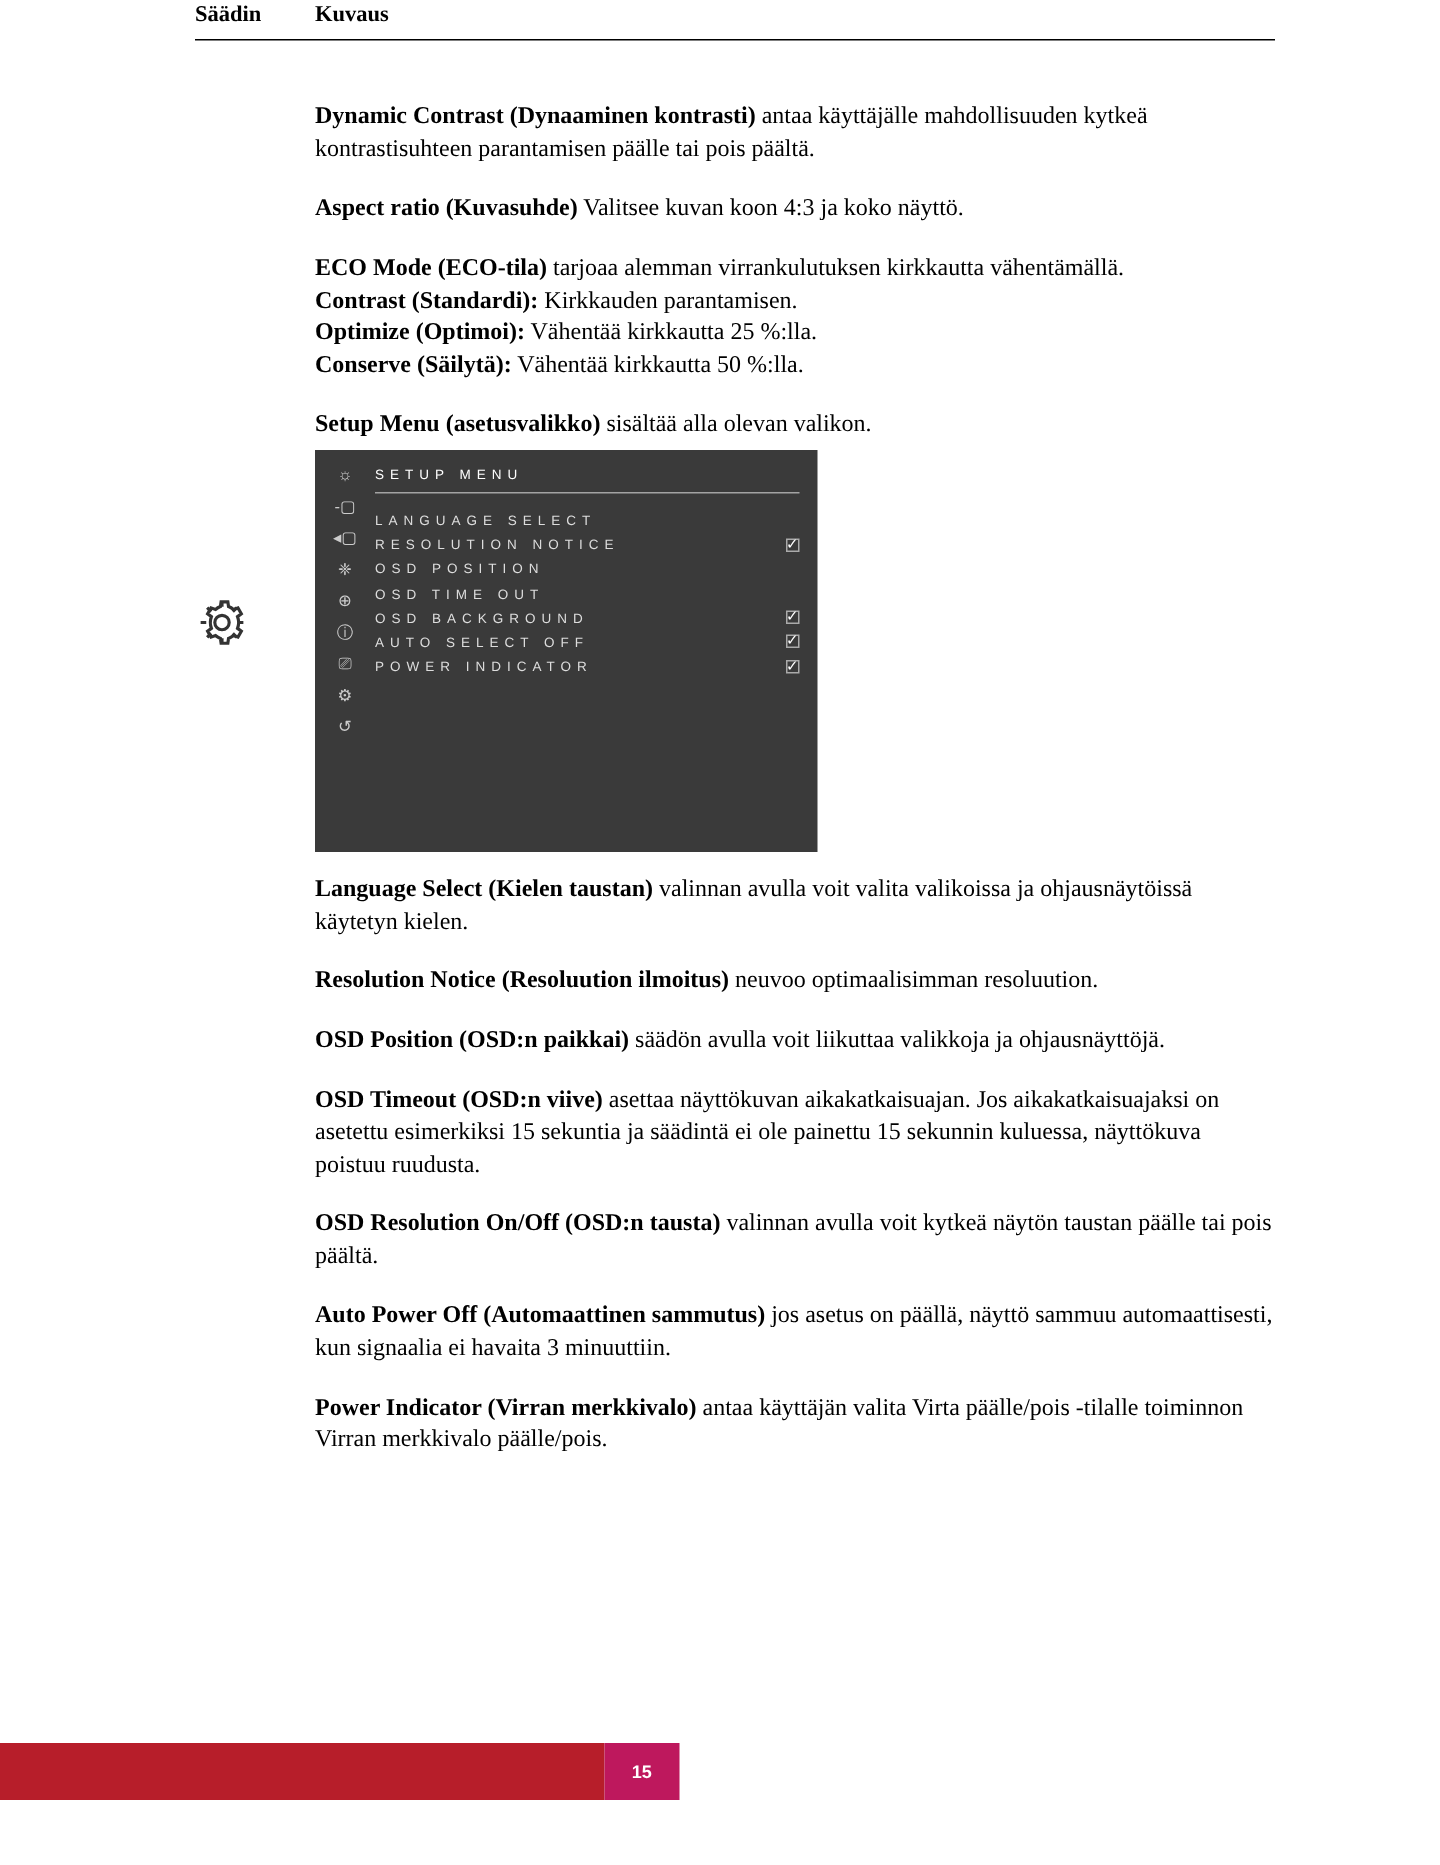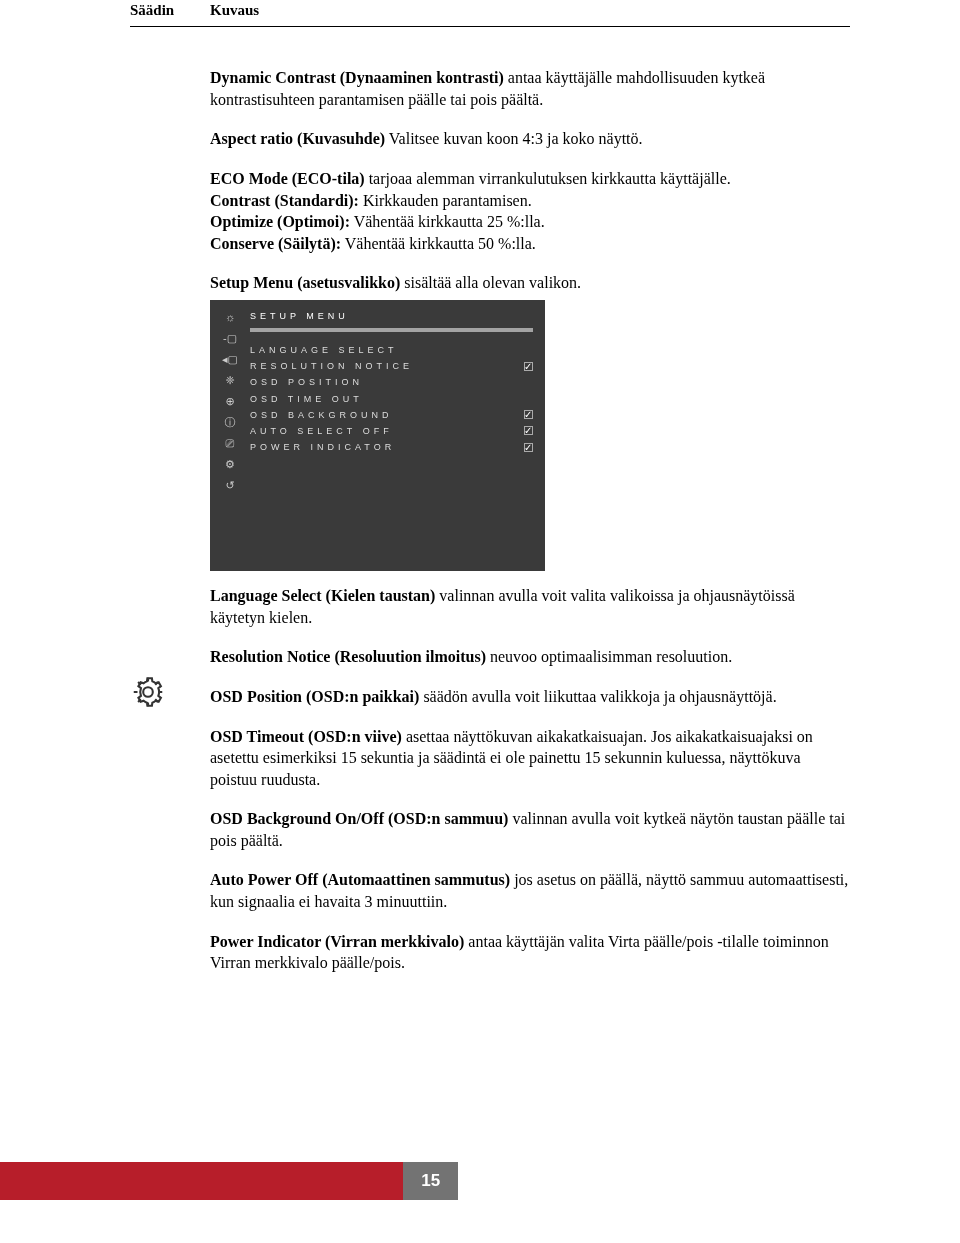--- a/index.html
+++ b/index.html
@@ -21,21 +21,21 @@
     font-weight: bold;
     font-size: 15px;
     padding-bottom: 6px;
     border-bottom: 1px solid #000;
     margin-bottom: 34px;
   }
   .header-saadin { width: 80px; }
   .header-kuvaus { flex: 1; }
   .content-row {
     display: flex;
-    align-items: center;
+    align-items: flex-start;
     margin-top: 40px;
   }
   .icon-col {
     width: 80px;
     padding-top: 330px;
   }
   .gear-icon {
     width: 36px;
     height: 36px;
     stroke: #333;
@@ -74,21 +74,21 @@
     color: #ccc;
     font-size: 11px;
     letter-spacing: 0;
     line-height: 1;
   }
   .osd-main {
     flex: 1;
     padding-left: 8px;
   }
   .osd-title {
-    border-bottom: 4px solid #a3a3a3;
+    border-bottom: 1px solid #a3a3a3;
     padding-bottom: 6px;
     margin-bottom: 10px;
     color: #fff;
   }
   .osd-item {
     display: flex;
     justify-content: space-between;
     align-items: center;
     padding: 2px 0;
     color: #ddd;
@@ -124,26 +124,26 @@
     left: 0;
     right: 0;
     height: 38px;
     display: flex;
   }
   .footer-left {
     width: 42%;
     background: #b71e2a;
   }
   .footer-mid {
-    background: #737373;
+    background: #be185d;
     color: #fff;
     padding: 0 18px;
     display: flex;
     align-items: center;
-    font-size: 17px;
+    font-size: 12px;
     font-weight: bold;
     font-family: Arial, sans-serif;
   }
   .footer-right { flex: 1; }
 </style>
 </head>
 <body>
 
 <div class="page">
 
@@ -165,21 +165,21 @@
 
       <p class="para">
         <span class="bold-lead">Dynamic Contrast (Dynaaminen kontrasti)</span><span> antaa käyttäjälle mahdollisuuden kytkeä kontrastisuhteen parantamisen päälle tai pois päältä.</span>
       </p>
 
       <p class="para">
         <span class="bold-lead">Aspect ratio (Kuvasuhde)</span><span> Valitsee kuvan koon 4:3 ja koko näyttö.</span>
       </p>
 
       <div class="para">
-        <div><span class="bold-lead">ECO Mode (ECO-tila)</span><span> tarjoaa alemman virrankulutuksen kirkkautta käyttäjälle.</span></div>
+        <div><span class="bold-lead">ECO Mode (ECO-tila)</span><span> tarjoaa alemman virrankulutuksen kirkkautta vähentämällä.</span></div>
         <div><span class="bold-lead">Contrast (Standardi):</span><span> Kirkkauden parantamisen.</span></div>
         <div><span class="bold-lead">Optimize (Optimoi):</span><span> Vähentää kirkkautta 25 %:lla.</span></div>
         <div><span class="bold-lead">Conserve (Säilytä):</span><span> Vähentää kirkkautta 50 %:lla.</span></div>
       </div>
 
       <p class="para" style="margin-bottom:6px">
         <span class="bold-lead">Setup Menu (asetusvalikko)</span><span> sisältää alla olevan valikon.</span>
       </p>
 
       <div class="osd-panel">
@@ -239,21 +239,21 @@
 
       <p class="para">
         <span class="bold-lead">OSD Position (OSD:n paikkai)</span><span> säädön avulla voit liikuttaa valikkoja ja ohjausnäyttöjä.</span>
       </p>
 
       <p class="para">
         <span class="bold-lead">OSD Timeout (OSD:n viive)</span><span> asettaa näyttökuvan aikakatkaisuajan. Jos aikakatkaisuajaksi on asetettu esimerkiksi 15 sekuntia ja säädintä ei ole painettu 15 sekunnin kuluessa, näyttökuva poistuu ruudusta.</span>
       </p>
 
       <p class="para">
-        <span class="bold-lead">OSD Background On/Off (OSD:n sammuu)</span><span> valinnan avulla voit kytkeä näytön taustan päälle tai pois päältä.</span>
+        <span class="bold-lead">OSD Resolution On/Off (OSD:n tausta)</span><span> valinnan avulla voit kytkeä näytön taustan päälle tai pois päältä.</span>
       </p>
 
       <p class="para">
         <span class="bold-lead">Auto Power Off (Automaattinen sammutus)</span><span> jos asetus on päällä, näyttö sammuu automaattisesti, kun signaalia ei havaita 3 minuuttiin.</span>
       </p>
 
       <p class="para">
         <span class="bold-lead">Power Indicator (Virran merkkivalo)</span><span> antaa käyttäjän valita Virta päälle/pois -tilalle toiminnon Virran merkkivalo päälle/pois.</span>
       </p>
 

